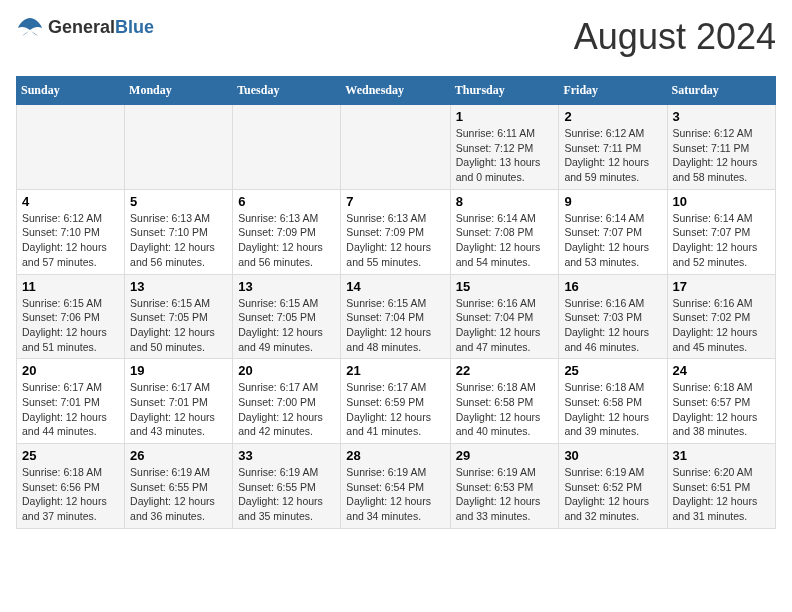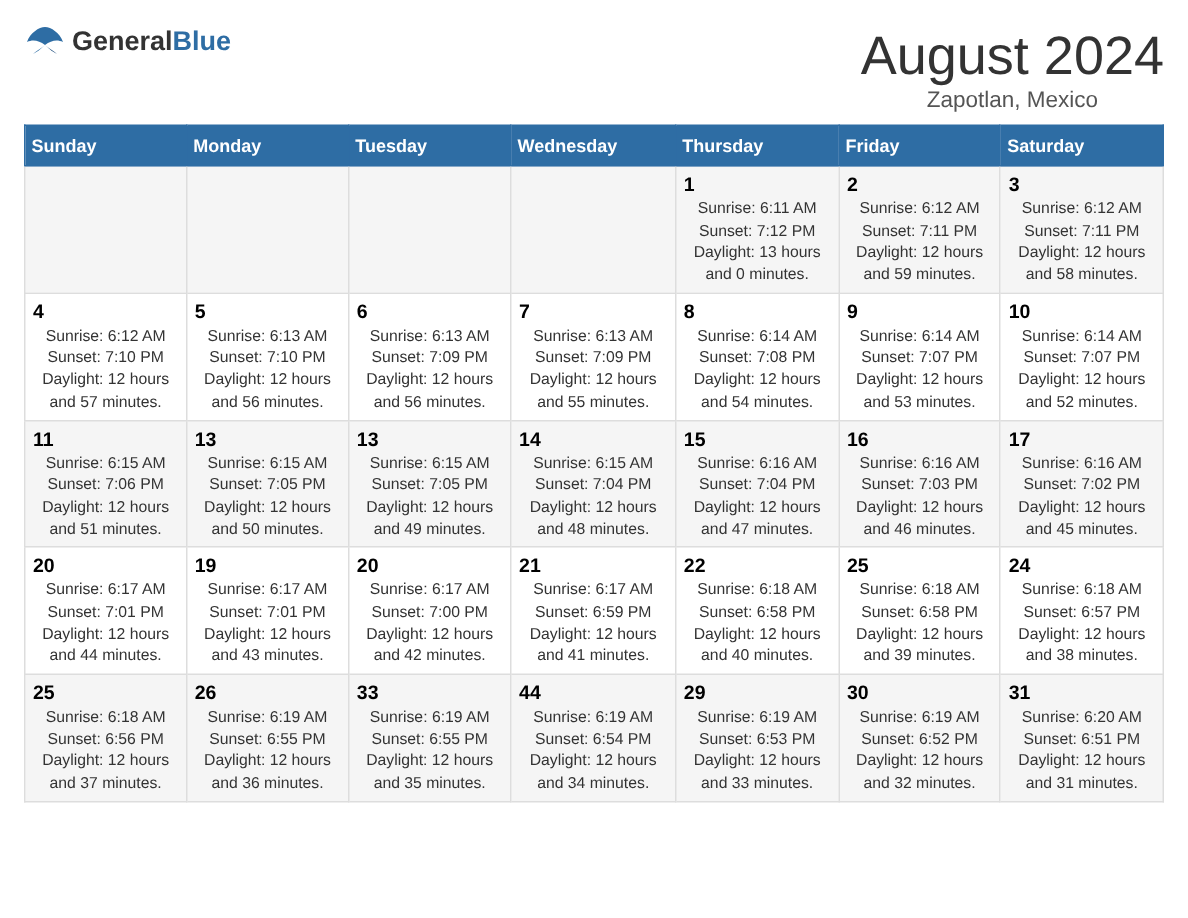--- a/index.html
+++ b/index.html
@@ -7,21 +7,21 @@
       font-family: Arial, sans-serif;
       background: #fff;
       width: 792px;
       min-height: 612px;
       padding: 16px;
     }
     .header {
       display: flex;
       justify-content: space-between;
       align-items: flex-start;
-      margin-bottom: 8px;
+      margin-bottom: 18px;
     }
     .logo {
       display: flex;
       align-items: center;
       gap: 4px;
     }
     .logo-bird {
       width: 28px;
       height: 22px;
     }
@@ -42,20 +42,21 @@
       border-collapse: collapse;
       font-size: 11px;
     }
     thead tr th {
       background-color: #2e6da4;
       color: #fff;
       padding: 6px 4px;
       text-align: left;
       font-size: 12px;
       border: 1px solid #2e6da4;
+      font-family: Liberation Serif, serif;
     }
     tbody tr {
       vertical-align: top;
     }
     tbody tr:nth-child(odd) {
       background-color: #f5f5f5;
     }
     tbody tr:nth-child(even) {
       background-color: #fff;
     }
@@ -68,21 +69,20 @@
     .day-num {
       font-weight: bold;
       font-size: 13px;
       display: block;
       margin-bottom: 2px;
     }
     .cell-info {
       font-size: 10.5px;
       color: #333;
       line-height: 1.4;
-      text-align: center;
     }
     .empty-cell {
       background: #fff;
     }
     tbody tr:nth-child(odd) .empty-cell {
       background: #f5f5f5;
     }
   </style>
 </head>
 <body>
@@ -93,21 +93,20 @@
       <path d="M14 2 C10 2, 4 6, 2 12 C6 10, 10 11, 14 14 C18 11, 22 10, 26 12 C24 6, 18 2, 14 2Z" fill="#2e6da4"></path>
       <path d="M14 14 C12 16, 8 18, 6 20 C8 19, 11 17, 14 14Z" fill="#2e6da4"></path>
       <path d="M14 14 C16 16, 20 18, 22 20 C20 19, 17 17, 14 14Z" fill="#1a4a7a"></path>
     </svg>
     <div>
       <span style="font-size:18px;font-weight:bold;color:#333;">General</span><span style="font-size:18px;font-weight:bold;color:#2e6da4;">Blue</span>
     </div>
   </div>
   <div class="title-block">
     <div class="month-year">August 2024</div>
-    <div class="location">Zapotlan, Mexico</div>
   </div>
 </div>
 
 <table>
   <thead>
     <tr>
     <th>Sunday</th>
         <th>Monday</th>
         <th>Tuesday</th>
         <th>Wednesday</th>
@@ -232,21 +231,21 @@
         </td>
         <td>
           <span class="day-num">26</span>
           <div class="cell-info">Sunrise: 6:19 AM<br>Sunset: 6:55 PM<br>Daylight: 12 hours<br>and 36 minutes.</div>
         </td>
         <td>
           <span class="day-num">33</span>
           <div class="cell-info">Sunrise: 6:19 AM<br>Sunset: 6:55 PM<br>Daylight: 12 hours<br>and 35 minutes.</div>
         </td>
         <td>
-          <span class="day-num">44</span>
+          <span class="day-num">28</span>
           <div class="cell-info">Sunrise: 6:19 AM<br>Sunset: 6:54 PM<br>Daylight: 12 hours<br>and 34 minutes.</div>
         </td>
         <td>
           <span class="day-num">29</span>
           <div class="cell-info">Sunrise: 6:19 AM<br>Sunset: 6:53 PM<br>Daylight: 12 hours<br>and 33 minutes.</div>
         </td>
         <td>
           <span class="day-num">30</span>
           <div class="cell-info">Sunrise: 6:19 AM<br>Sunset: 6:52 PM<br>Daylight: 12 hours<br>and 32 minutes.</div>
         </td>

